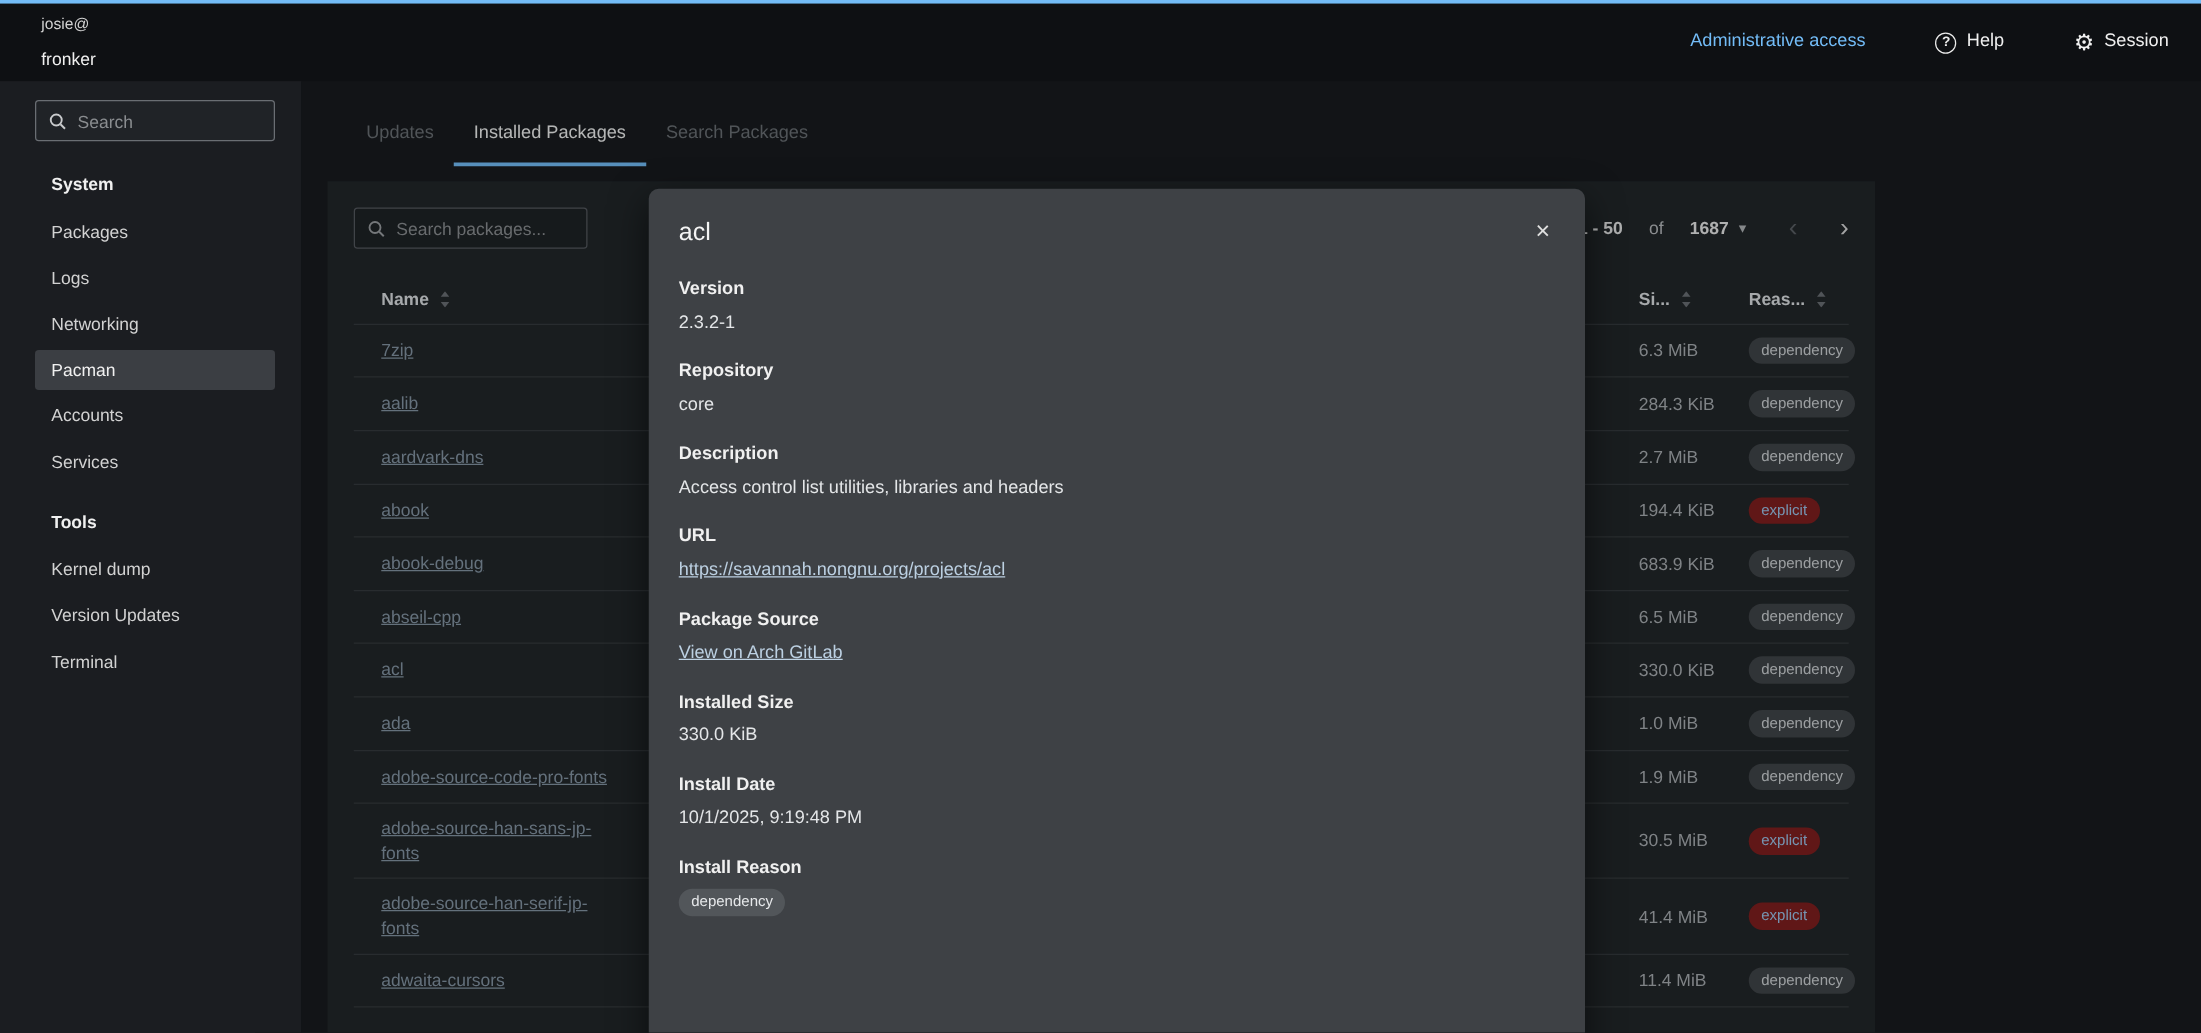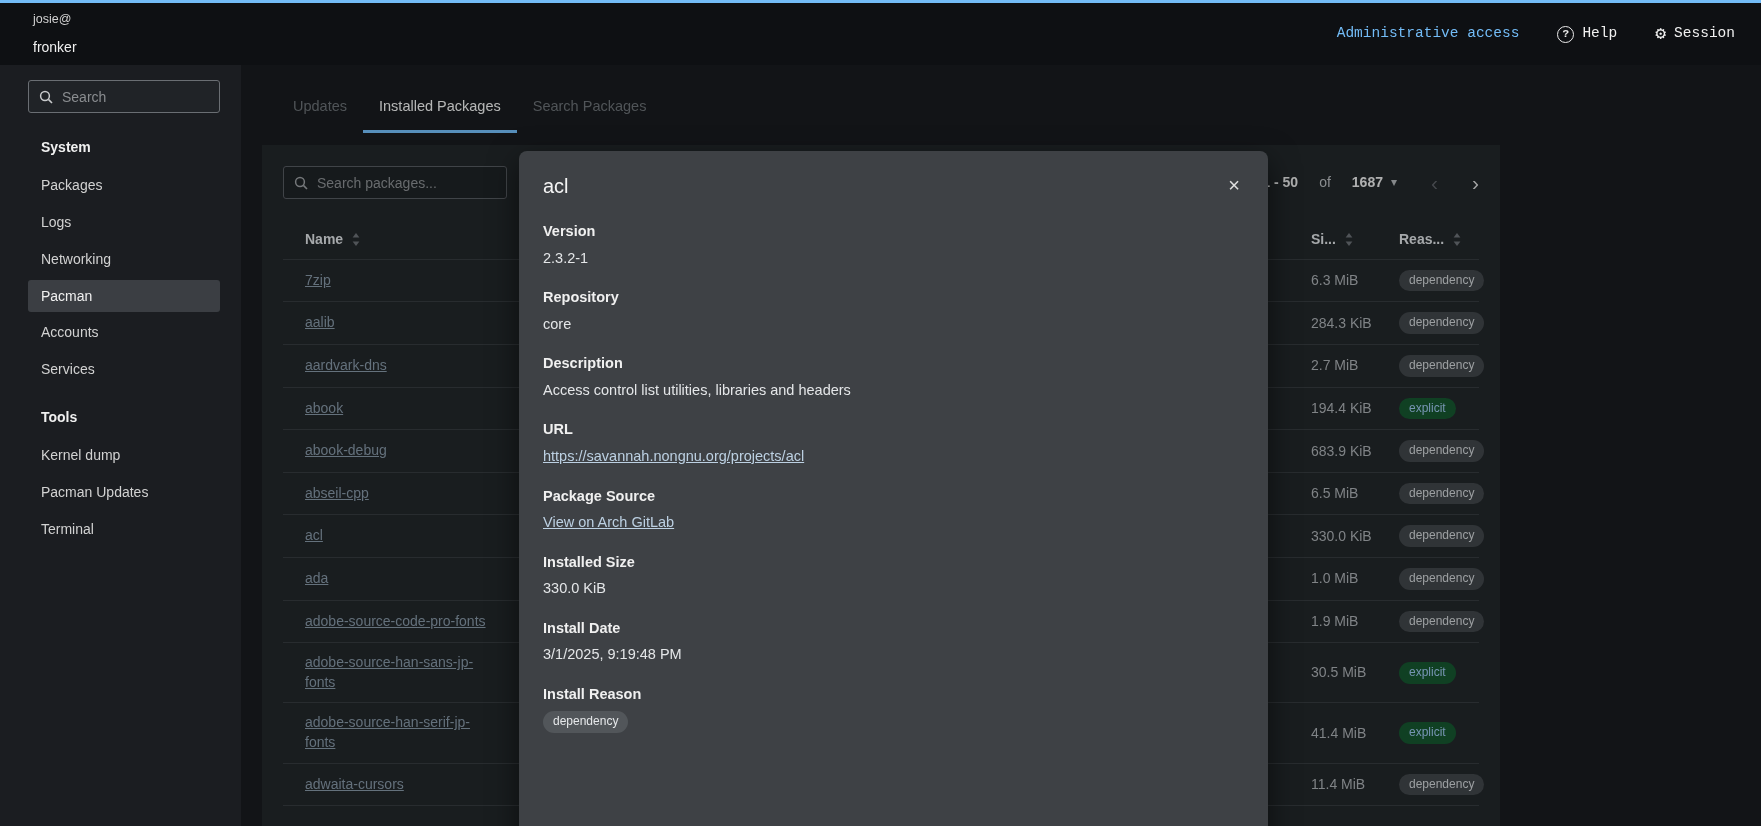--- a/index.html
+++ b/index.html
@@ -18,21 +18,21 @@
 
   
   .masthead {
     height:62px; background:#0e1013;
     display:flex; align-items:center; justify-content:space-between;
     padding:0 26px 0 33px;
   }
   .mh-left { display:flex; flex-direction:column; gap:10px; }
   .mh-user { font-size:12.5px; color:#d2d2d2; }
   .mh-host { font-size:14px; font-weight:400; color:#f0f0f0; }
-  .mh-right { display:flex; align-items:center; gap:38px; font-size:14.5px; color:#f0f0f0;font-family:Liberation Mono, monospace; }
+  .mh-right { display:flex; align-items:center; gap:56px; font-size:14.5px; color:#f0f0f0; }
   .admin-access { color:#73bcf7; }
   .mh-group { display:flex; align-items:center; gap:8px; cursor:pointer; }
   .q-icon {
     width:17px; height:17px; border-radius:50%; border:1.5px solid #ececec;
     display:flex; align-items:center; justify-content:center;
     font-size:11px; font-weight:700; color:#ececec;
   }
   .gear-icon { font-size:18px; line-height:1; color:#f0f0f0; }
 
   
@@ -71,21 +71,21 @@
 
   .card {
     position:absolute; left:21px; right:261px; top:80px; bottom:0;
     background:#212427;
   }
   .card-toolbar {
     display:flex; align-items:center; justify-content:space-between;
     padding:21px 21px 0 21px;
   }
   .pkg-search {
-    width:224px; height:33px;
+    width:187px; height:33px;
     border:1px solid #55585e; border-radius:3px; background:#1d2023;
     display:flex; align-items:center; gap:9px; padding:0 10px;
   }
   .pagination { display:flex; align-items:center; font-size:14px; color:#d2d2d2; }
   .page-strong { font-weight:700; color:#e8e8e8; }
   .page-of { margin:0 21px; color:#b7babd; }
   .page-caret { margin-left:8px; color:#b0b3b6; font-size:12px; cursor:pointer; }
   .page-btn { margin-left:34px; font-size:21px; line-height:1; cursor:pointer; color:#d8d8d8; }
   .page-btn.disabled { color:#5a5e63; cursor:default; }
 
@@ -100,21 +100,21 @@
   .sort-icon { display:inline-flex; }
   .trow { display:flex; align-items:center; padding:10px 0; border-top:1px solid #34383c; }
   .trow:last-child { border-bottom:1px solid #34383c; }
   .pkg-link { color:#8494a3; text-decoration:underline; font-size:14px; line-height:1.4; }
   .c-size.cell { color:#a8acb0; }
   .badge {
     display:inline-block; font-size:12px; padding:3px 10px; border-radius:12px;
     line-height:1.3; white-space:nowrap;
   }
   .badge.dependency { background:#3f4347; color:#cfd2d5; }
-  .badge.explicit   { background:#14532d; color:#9cc3ea; }
+  .badge.explicit   { background:#7f1d1d; color:#9cc3ea; }
 
   
   .backdrop {
     position:absolute; left:241px; top:65px; right:0; bottom:0;
     background:rgba(5,6,8,0.25); z-index:5;
   }
   .modal {
     position:absolute; left:519px; top:151px; width:749px; height:700px;
     background:#3e4145; border-radius:8px; z-index:10;
     box-shadow:0 10px 30px rgba(0,0,0,0.55);
@@ -169,21 +169,21 @@
   <div>
       <div class="nav-section-title">System</div>
       <div class="nav-item">Packages</div>
       <div class="nav-item">Logs</div>
       <div class="nav-item">Networking</div>
       <div class="nav-item active">Pacman</div>
       <div class="nav-item">Accounts</div>
       <div class="nav-item">Services</div>
       <div class="nav-section-title">Tools</div>
       <div class="nav-item">Kernel dump</div>
-      <div class="nav-item">Pacman Updates</div>
+      <div class="nav-item">Version Updates</div>
       <div class="nav-item">Terminal</div>
     </div>
 </nav>
 
 <main class="main">
   <div class="tabs">
       <div class="tab">Updates</div>
       <div class="tab active">Installed Packages</div>
       <div class="tab">Search Packages</div>
     </div>
@@ -345,20 +345,20 @@
       <div class="field">
         <div class="field-label">Package Source</div>
         <div class="field-value"><a href="#">View on Arch GitLab</a></div>
       </div>
       <div class="field">
         <div class="field-label">Installed Size</div>
         <div class="field-value">330.0 KiB</div>
       </div>
       <div class="field">
         <div class="field-label">Install Date</div>
-        <div class="field-value">3/1/2025, 9:19:48 PM</div>
+        <div class="field-value">10/1/2025, 9:19:48 PM</div>
       </div>
       <div class="field">
         <div class="field-label">Install Reason</div>
         <div class="field-value"><span class="badge modal-badge">dependency</span></div>
       </div>
     </div>
 </div>
 
 </body></html>

